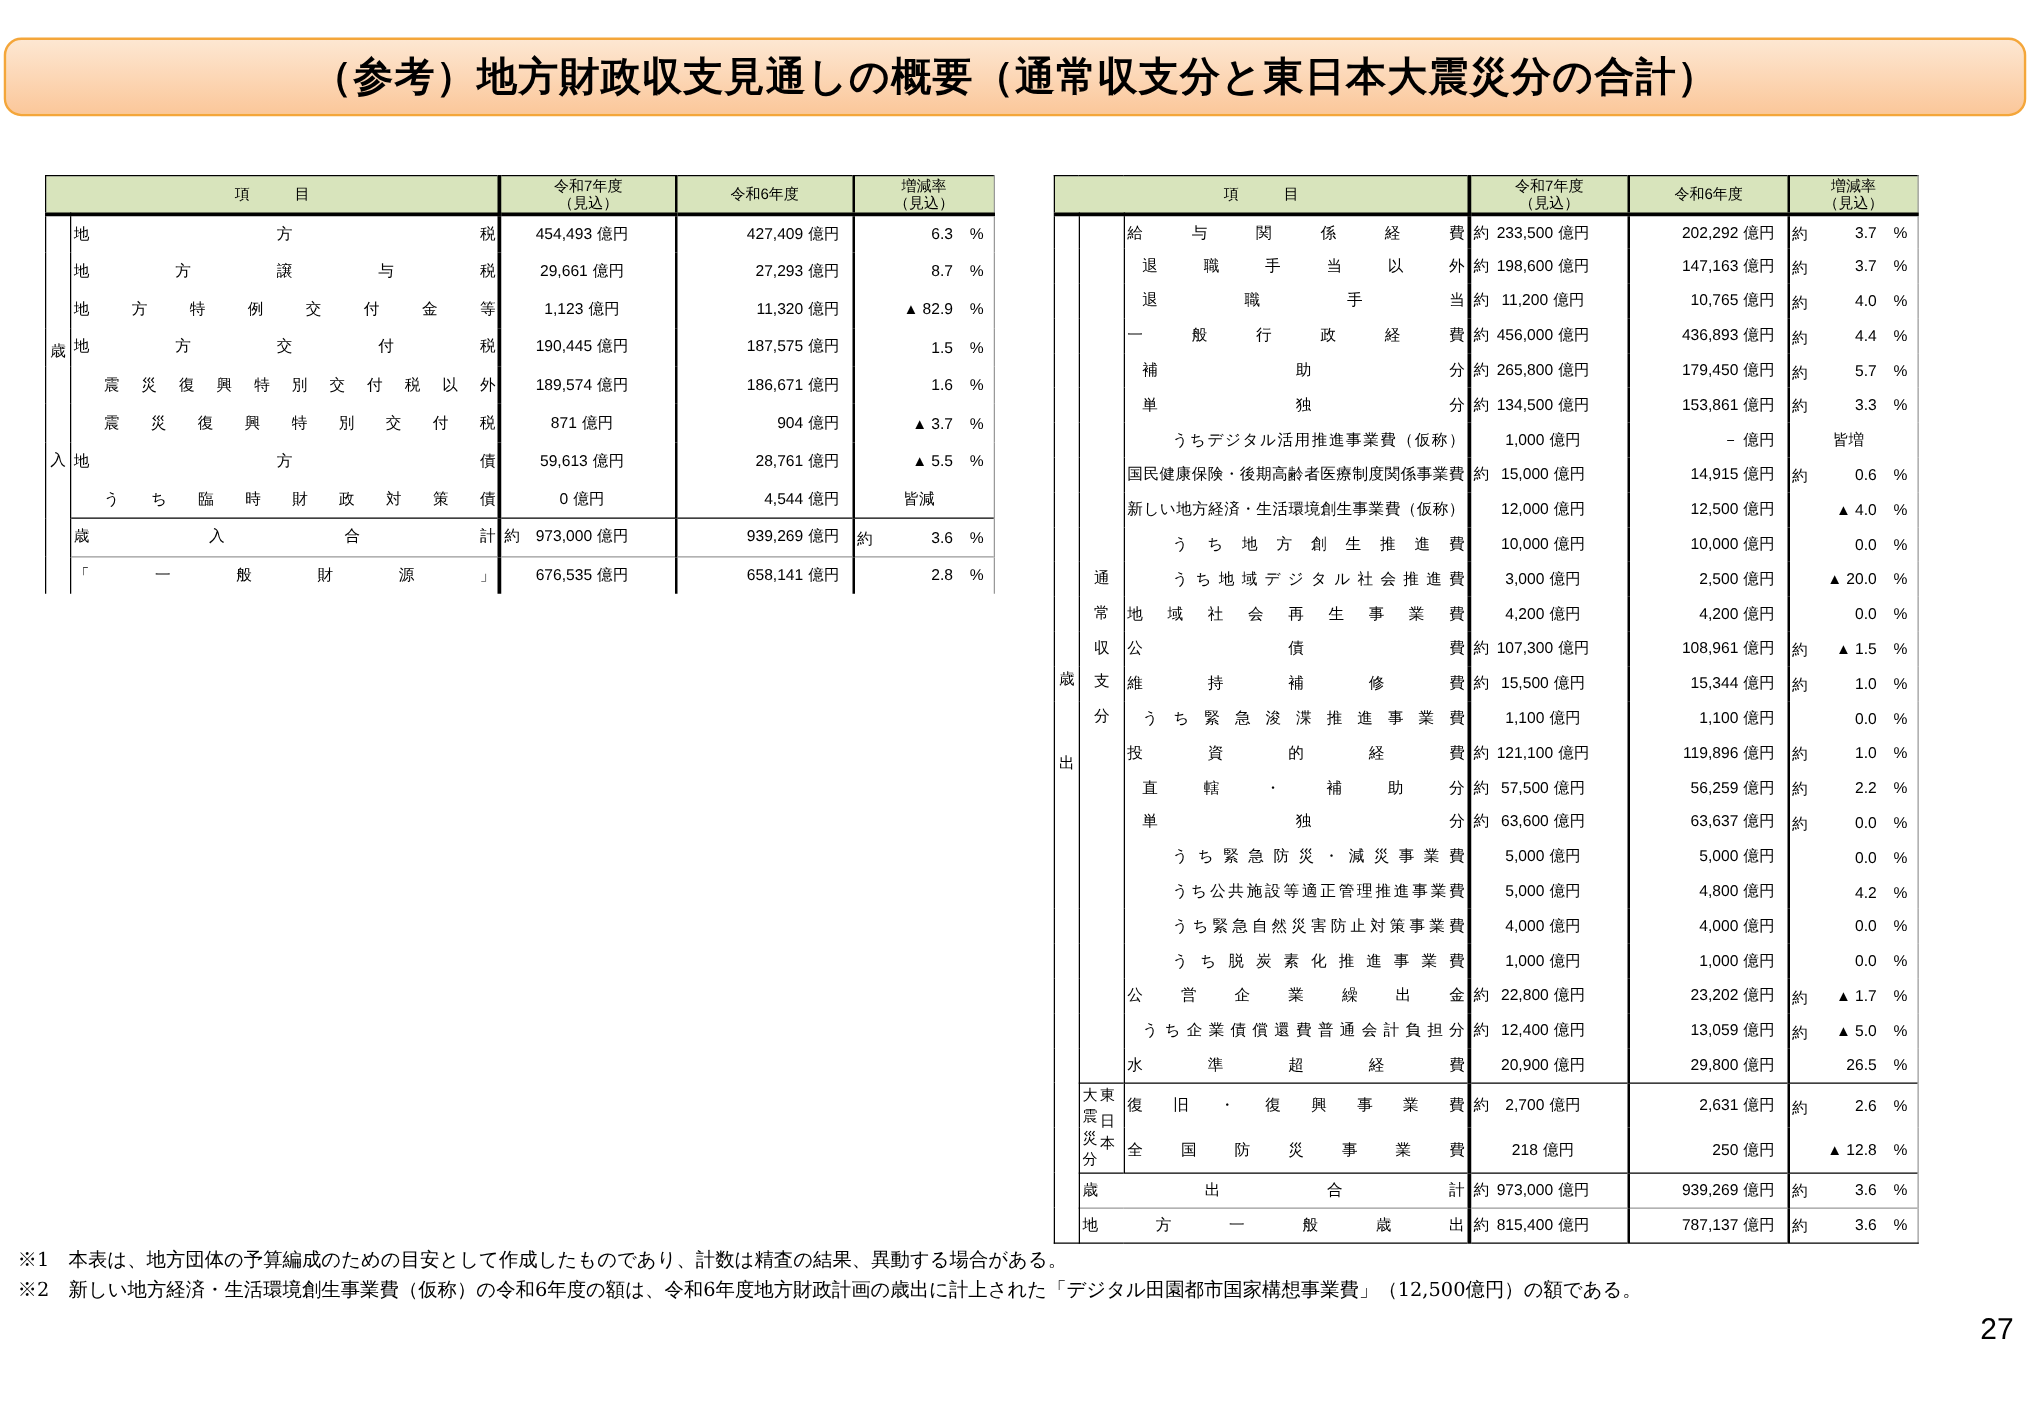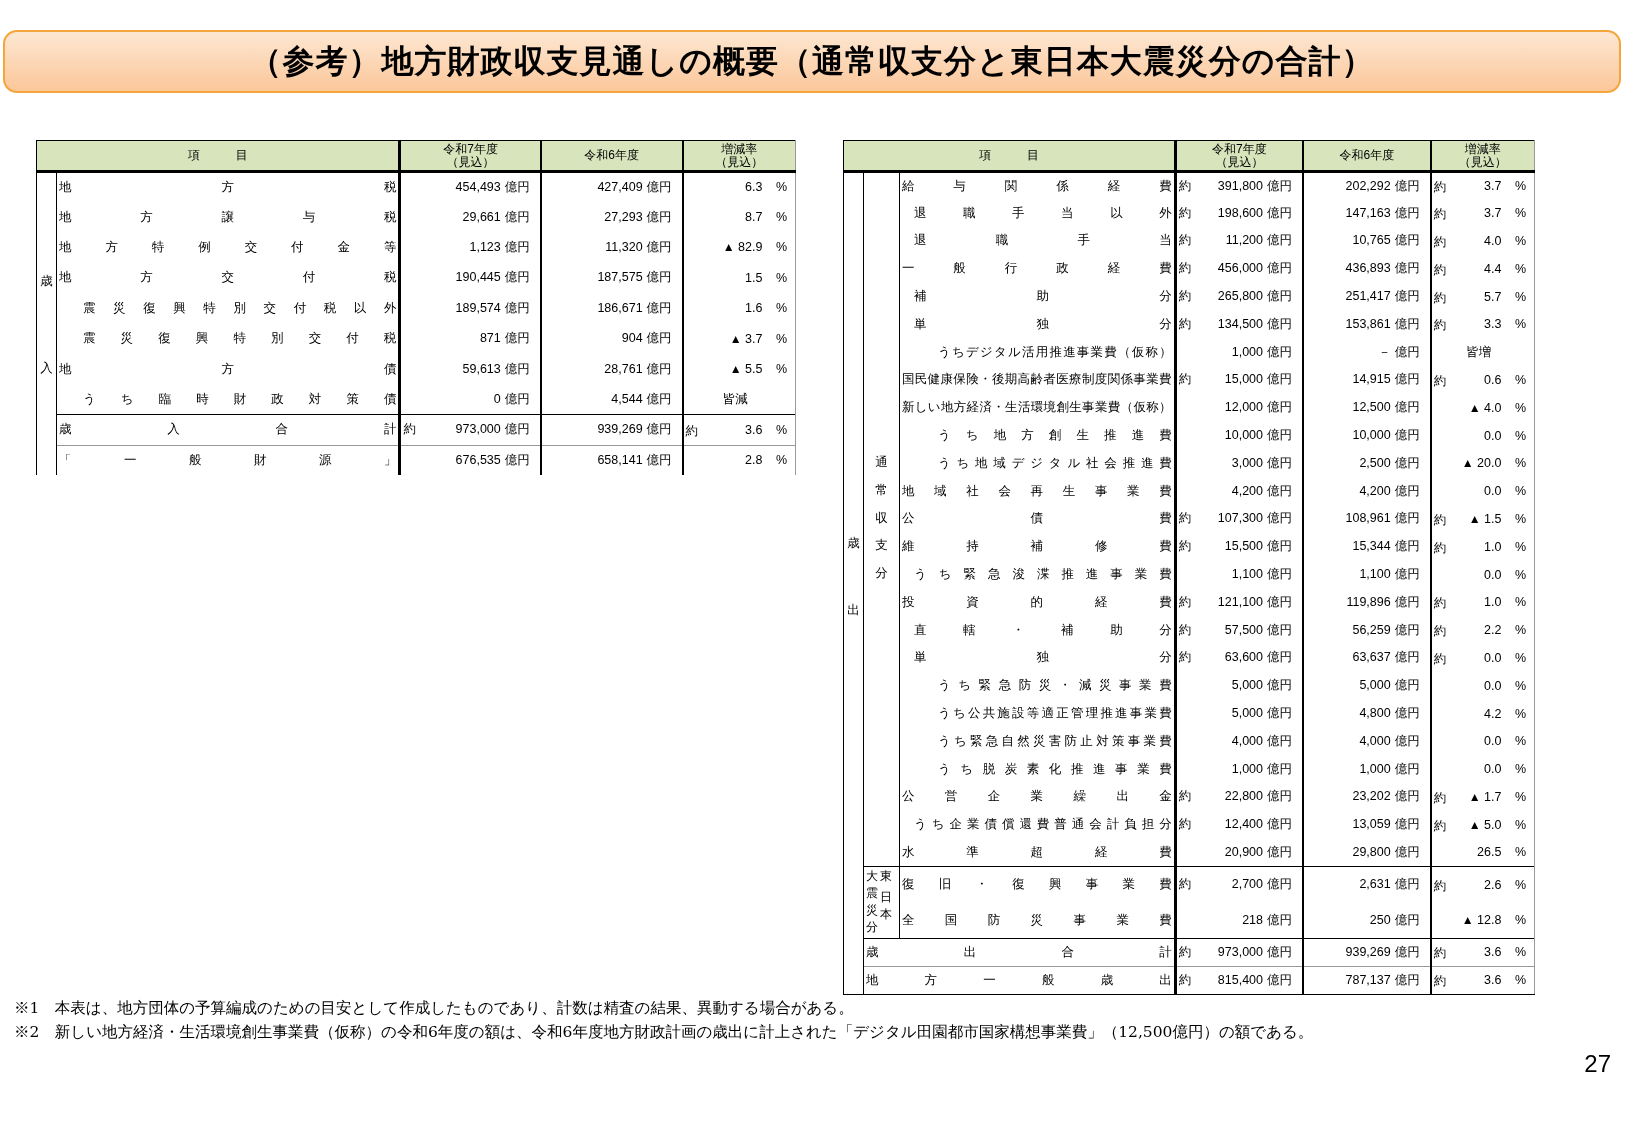--- a/index.html
+++ b/index.html
@@ -13,21 +13,21 @@
   .hdr-item{border-left:1px solid #000;border-right:3px solid #000;}
   .hdr-r7{border-right:2px solid #000;}
   .hdr-r6{border-right:2px solid #000;}
   .hdr-rate{border-right:1px solid #999;}
   .item{display:flex;justify-content:space-between;padding-right:2px;}
   .num{text-align:right;padding-right:10px !important;}
   .yen{margin-left:4px;}
   .rate{text-align:right;padding-right:8px !important;}
   .vlabel{text-align:center;vertical-align:middle;}
   .c-item{border-right:3px solid #000;}
-  .c-r7{border-right:2px solid #000;}
+  .c-r7{border-right:2px solid #000;text-align:center;}
   .c-r6{border-right:2px solid #000;}
   .c-rate{border-right:1px solid #999;}
   .sep-top td{border-top:1px solid #000;}
   .sep-gray td{border-top:1px solid #999;}
   .tri{font-size:12px;}
   .footnotes{position:absolute;left:14px;top:996px;font-family:"DejaVu Serif",serif;font-size:15.5px;line-height:24px;}
   .pagenum{position:absolute;right:14px;top:1050px;font-size:24px;font-family:"Liberation Sans",sans-serif;}
 </style>
 </head>
 <body>
@@ -253,21 +253,21 @@
         <td class="c-item">
           <div class="item" style="padding-left: 2px;">
             <span>給</span>
             <span>与</span>
             <span>関</span>
             <span>係</span>
             <span>経</span>
             <span>費</span>
           </div>
         </td>
-        <td class="num c-r7" style="position: relative;"><span style="position: absolute; left: 2px;">約</span><span>391,800</span><span class="yen">億円</span></td>
+        <td class="num c-r7" style="position: relative;"><span style="position: absolute; left: 2px;">約</span><span>233,500</span><span class="yen">億円</span></td>
         <td class="num c-r6" style="position: relative;"><span>202,292</span><span class="yen">億円</span></td>
         <td class="rate c-rate" style="position: relative;"><span style="position: absolute; left: 2px;">約</span>3.7<span style="margin-left: 10px;">  %</span></td>
       </tr>
       <tr style="height: 27.8px;">
         <td class="c-item">
           <div class="item" style="padding-left: 14px;">
             <span>退</span>
             <span>職</span>
             <span>手</span>
             <span>当</span>
@@ -309,21 +309,21 @@
       </tr>
       <tr style="height: 27.8px;">
         <td class="c-item">
           <div class="item" style="padding-left: 14px;">
             <span>補</span>
             <span>助</span>
             <span>分</span>
           </div>
         </td>
         <td class="num c-r7" style="position: relative;"><span style="position: absolute; left: 2px;">約</span><span>265,800</span><span class="yen">億円</span></td>
-        <td class="num c-r6" style="position: relative;"><span>251,417</span><span class="yen">億円</span></td>
+        <td class="num c-r6" style="position: relative;"><span>179,450</span><span class="yen">億円</span></td>
         <td class="rate c-rate" style="position: relative;"><span style="position: absolute; left: 2px;">約</span>5.7<span style="margin-left: 10px;">  %</span></td>
       </tr>
       <tr style="height: 27.8px;">
         <td class="c-item">
           <div class="item" style="padding-left: 14px;">
             <span>単</span>
             <span>独</span>
             <span>分</span>
           </div>
         </td>

